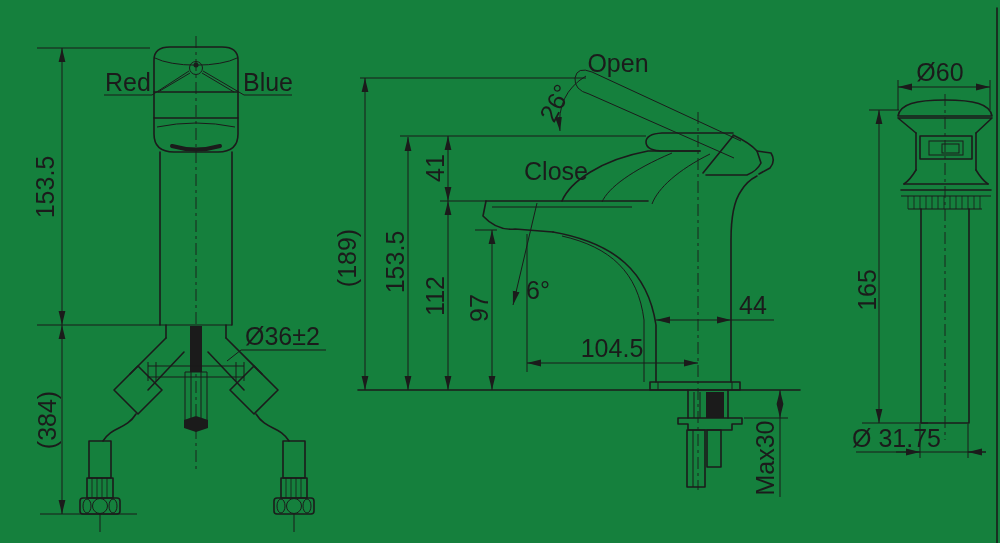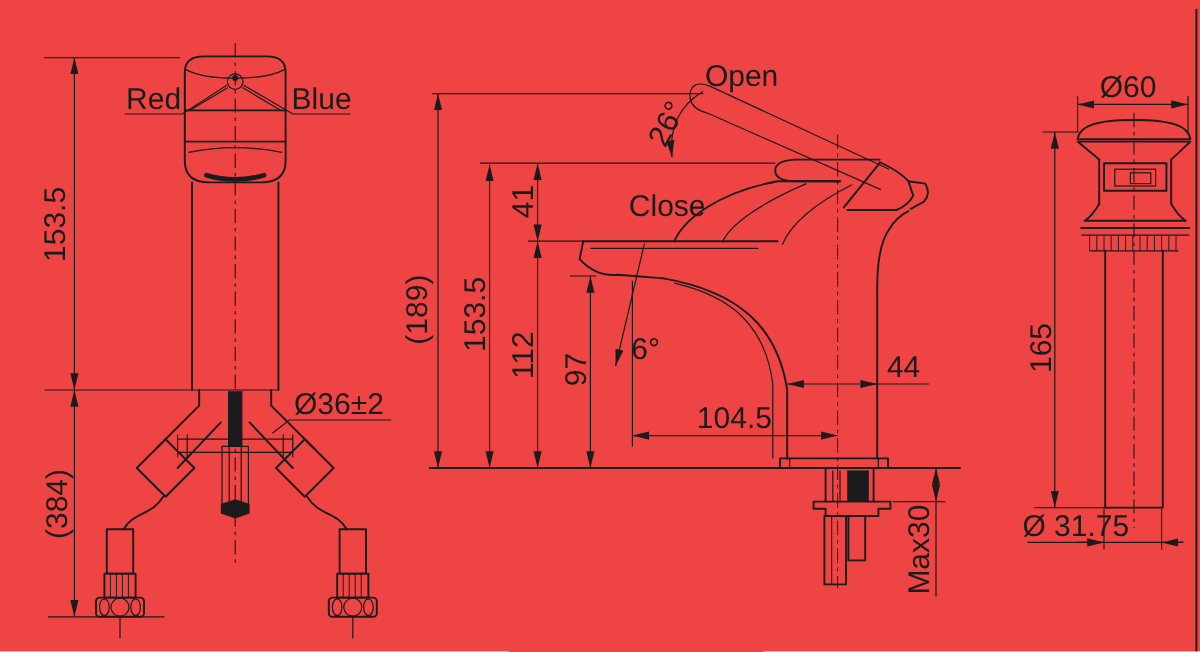--- a/index.html
+++ b/index.html
@@ -1,16 +1,16 @@
 <!DOCTYPE html>
 <html><head>
 <meta charset="utf-8">
 <style>
   html,body{margin:0;padding:0;background:#ffffff;}
-  .sheet{position:relative;width:1000px;height:543px;background:#ef4444;overflow:hidden;
+  .sheet{position:relative;width:1000px;height:543px;background:#15803d;overflow:hidden;
          font-family:"Liberation Sans",sans-serif;}
   svg{display:block}
   .ln{fill:none;stroke:#1b1b1b;stroke-width:1.6;stroke-linejoin:round;stroke-linecap:round;}
   .tn{fill:none;stroke:#1b1b1b;stroke-width:1;stroke-linecap:butt;}
   .th{fill:none;stroke:#1b1b1b;stroke-width:.8;}
   .cl{fill:none;stroke:#1b1b1b;stroke-width:.9;stroke-dasharray:12 4 3 4;}
   .fl{fill:#1b1b1b;stroke:none;}
   .crescent{fill:none;stroke:#1b1b1b;stroke-width:4;stroke-linecap:round;}
   text{font-size:25px;fill:#1b1b1b;}
   .mid{text-anchor:middle;}

